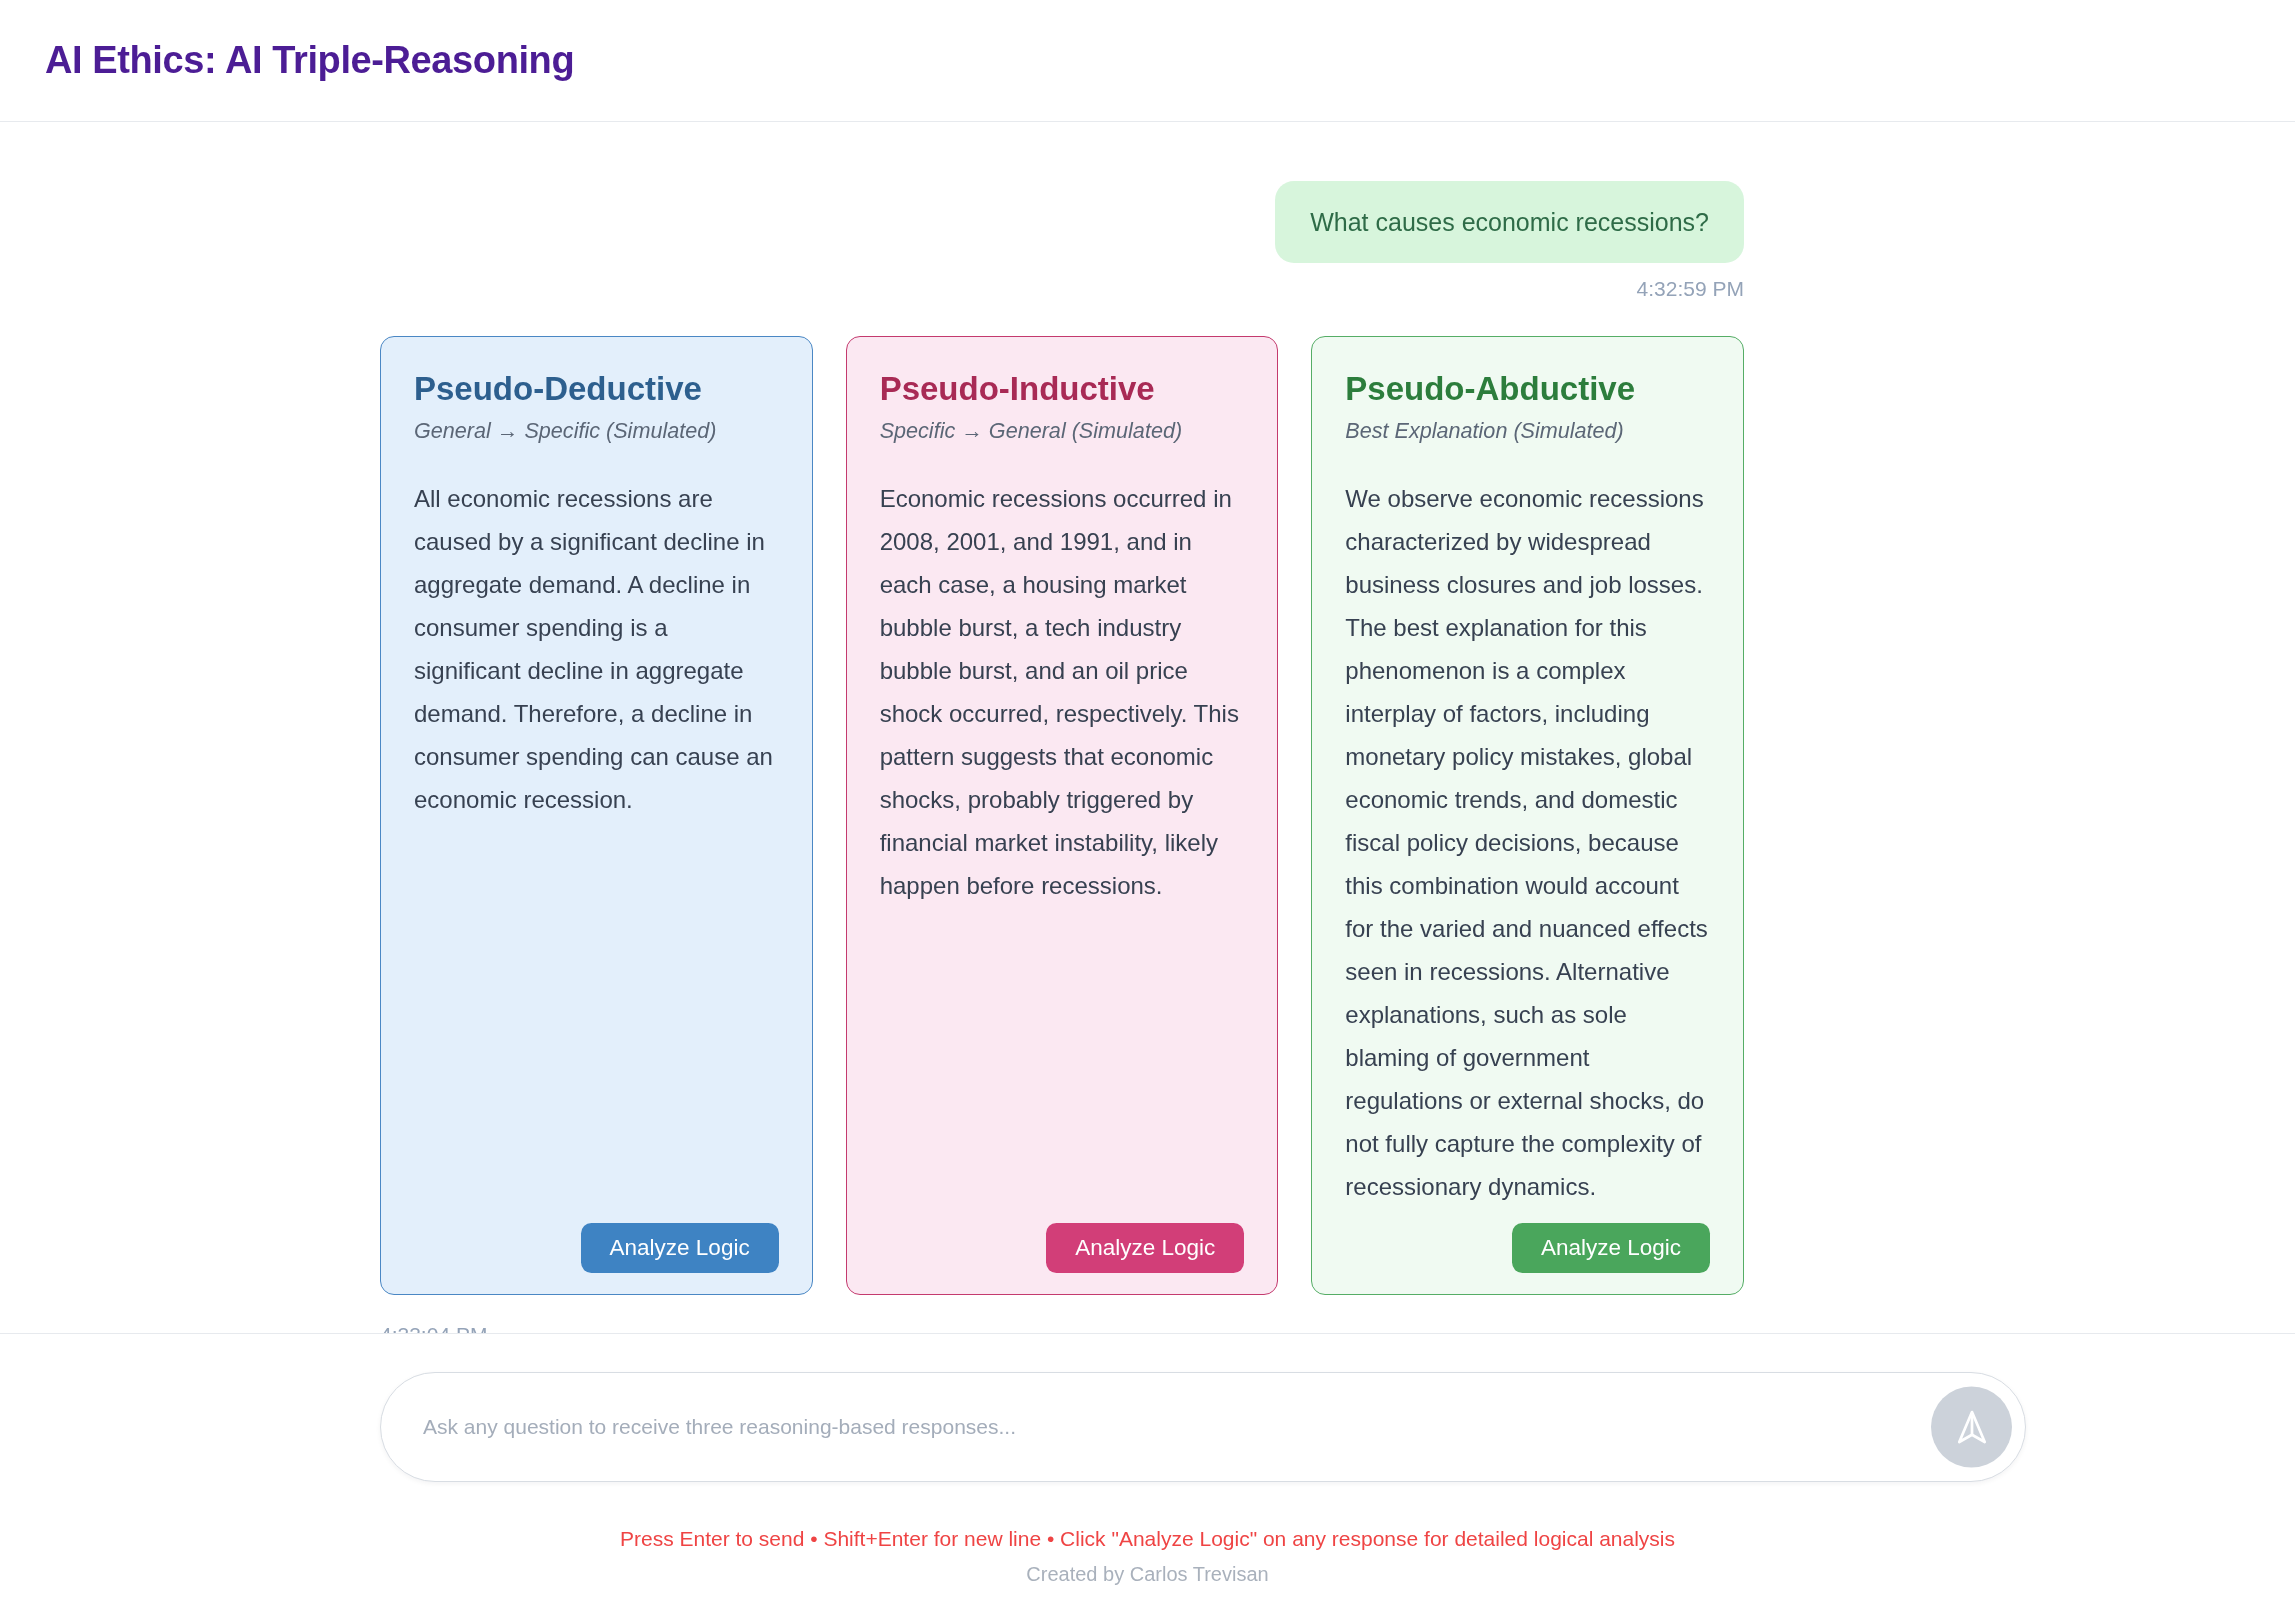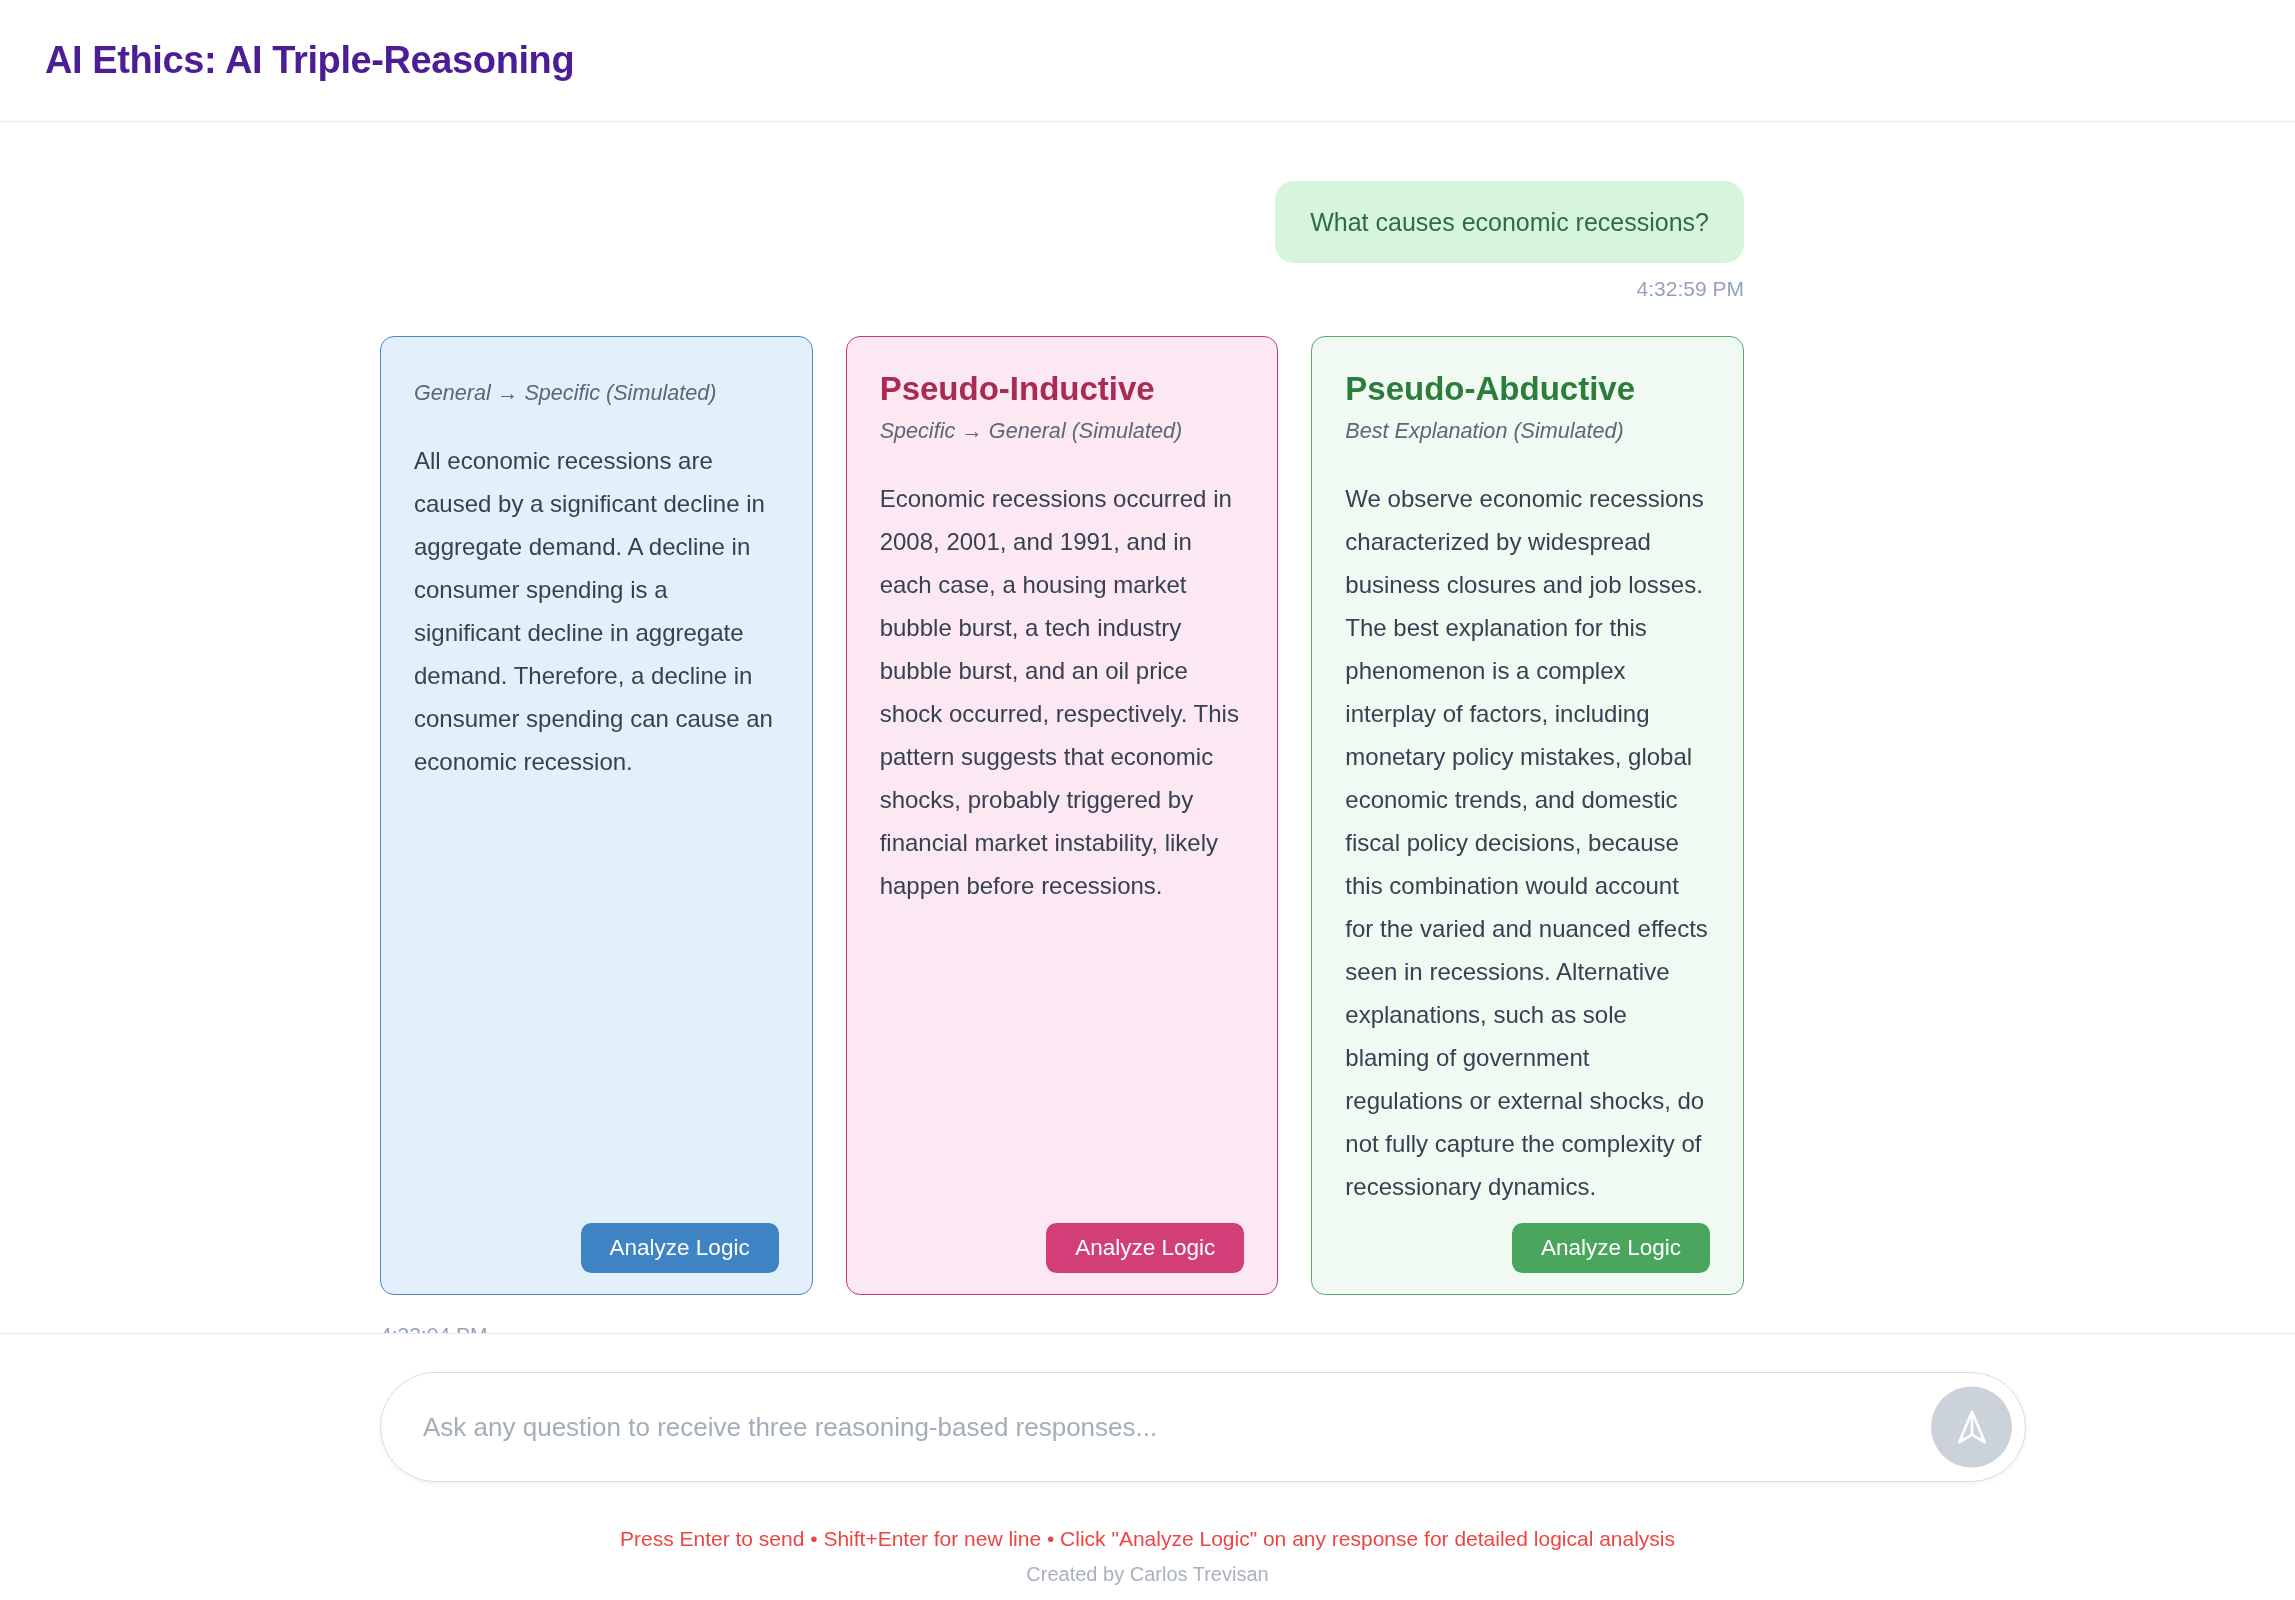--- a/index.html
+++ b/index.html
@@ -30,21 +30,21 @@
   .card-subtitle { margin-top:10.4px; font-size:21.6px; font-style:italic; color:#5b6676; }
   .card-body { margin-top:33px; font-size:24px; line-height:43px; color:#374151; }
   .analyze-btn { position:absolute; right:33px; bottom:21px; height:50px; padding:0 29px;
     background:var(--button); color:#ffffff; font-size:22.5px; border:none; border-radius:10.4px;
     font-family:inherit; cursor:pointer; }
 
   
   .bottom-section { border-top:1.7px solid #e7eaee; background:#ffffff; }
   .composer { position:relative; width:1646px; margin:38px 0 0 380px; }
   .question-input { width:100%; height:110px; border:1.7px solid #d8dde3; border-radius:55px;
-    font-size:26px; color:#374151; padding:0 130px 0 42px; outline:none; background:#ffffff;
+    font-size:21px; color:#374151; padding:0 130px 0 42px; outline:none; background:#ffffff;
     box-shadow:0 1.7px 5.2px rgba(16,24,40,0.05); font-family:inherit; }
   .question-input::placeholder { color:#a4adba; }
   .send-btn { position:absolute; right:14px; top:50%; transform:translateY(-50%);
     width:81px; height:81px; border-radius:50%; background:#ccd2da; border:none;
     display:flex; align-items:center; justify-content:center; cursor:pointer; }
   .send-btn svg { display:block; }
 
   .hint { text-align:center; margin-top:45px; font-size:21px; color:#ef4444; }
   .credit { text-align:center; margin-top:12px; font-size:20px; color:#a9b1bc; }
 </style>
@@ -59,20 +59,21 @@
   <div class="content-col">
 
     <div class="msg-row">
       <div class="bubble" style="background: rgb(215, 245, 220); color: rgb(46, 107, 71);">What causes economic recessions?</div>
     </div>
     <div class="ts ts-right">4:32:59 PM</div>
 
     <div class="cards">
 
       <section class="card" style="--background: #e3effb; --border: #4a87c4; --title: #2d5f8e; --button: #3e83c3;">
+        <h2 class="card-title">Pseudo-Deductive</h2>
         <div class="card-subtitle">General → Specific (Simulated)</div>
         <p class="card-body">All economic recessions are caused by a significant decline in aggregate demand. A decline in consumer spending is a significant decline in aggregate demand. Therefore, a decline in consumer spending can cause an economic recession.</p>
         <button class="analyze-btn">Analyze Logic</button>
       </section>
 
       <section class="card" style="--background: #fbe8f2; --border: #c43a6e; --title: #a82a55; --button: #d23e78;">
         <h2 class="card-title">Pseudo-Inductive</h2>
         <div class="card-subtitle">Specific → General (Simulated)</div>
         <p class="card-body">Economic recessions occurred in 2008, 2001, and 1991, and in each case, a housing market bubble burst, a tech industry bubble burst, and an oil price shock occurred, respectively. This pattern suggests that economic shocks, probably triggered by financial market instability, likely happen before recessions.</p>
         <button class="analyze-btn">Analyze Logic</button>

